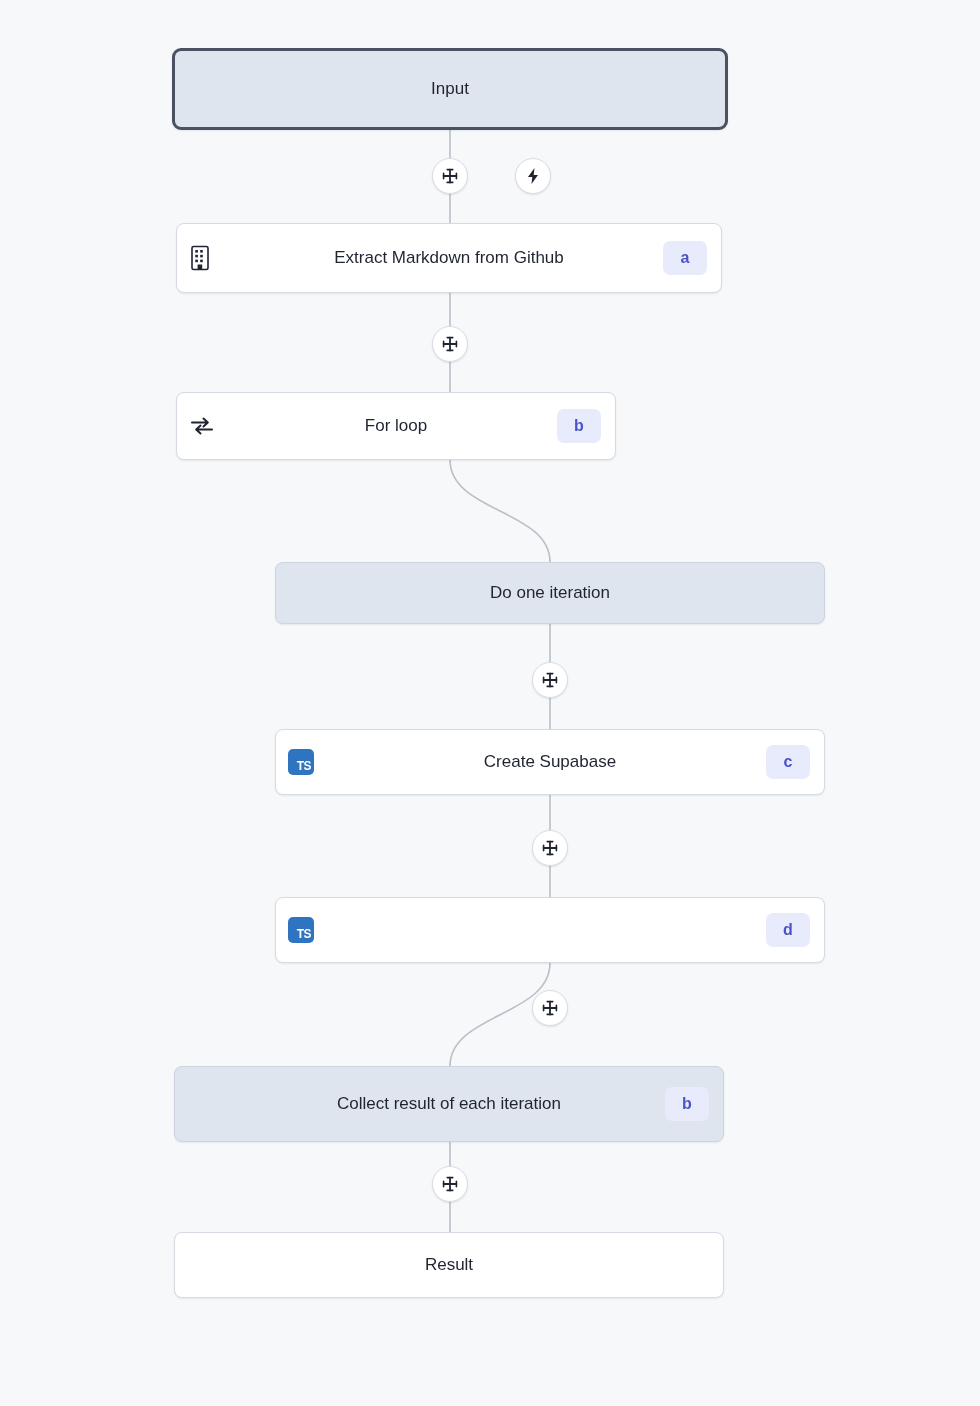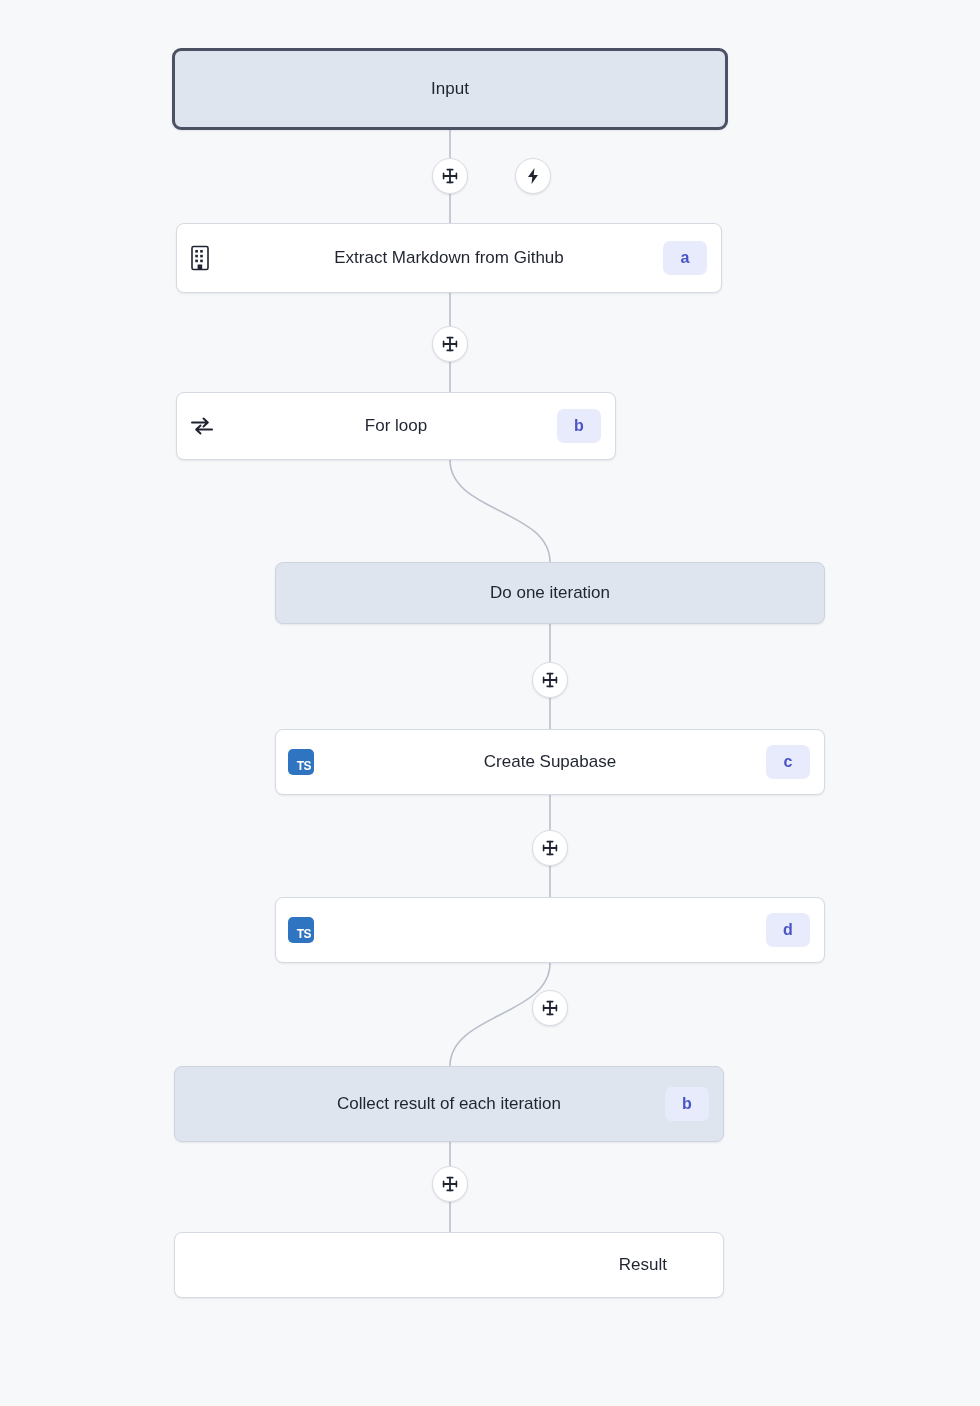--- a/index.html
+++ b/index.html
@@ -243,17 +243,17 @@
     <span class="tag">b</span>
   </div>
 
   <div class="plus-btn" style="left:432px; top:1166px;">
     <svg class="icon-svg" width="18" height="18" viewBox="0 0 18 18">
       <path d="M9 2.6 L9 15.4 M2.6 9 L15.4 9" stroke="#1f2430" stroke-width="1.8" stroke-linecap="round" fill="none"></path>
       <path d="M6.2 2.6 L11.8 2.6 M6.2 15.4 L11.8 15.4 M2.6 6.2 L2.6 11.8 M15.4 6.2 L15.4 11.8" stroke="#1f2430" stroke-width="1.6" stroke-linecap="round" fill="none"></path>
     </svg>
   </div>
 
-  <div class="node result-node" style="left:174px; top:1232px; width:550px; height:66px;justify-content:flex-end;">
+  <div class="node result-node" style="left:174px; top:1232px; width:550px; height:66px;">
     <span class="label">Result</span>
   </div>
 
 </div>
 
 </body></html>

